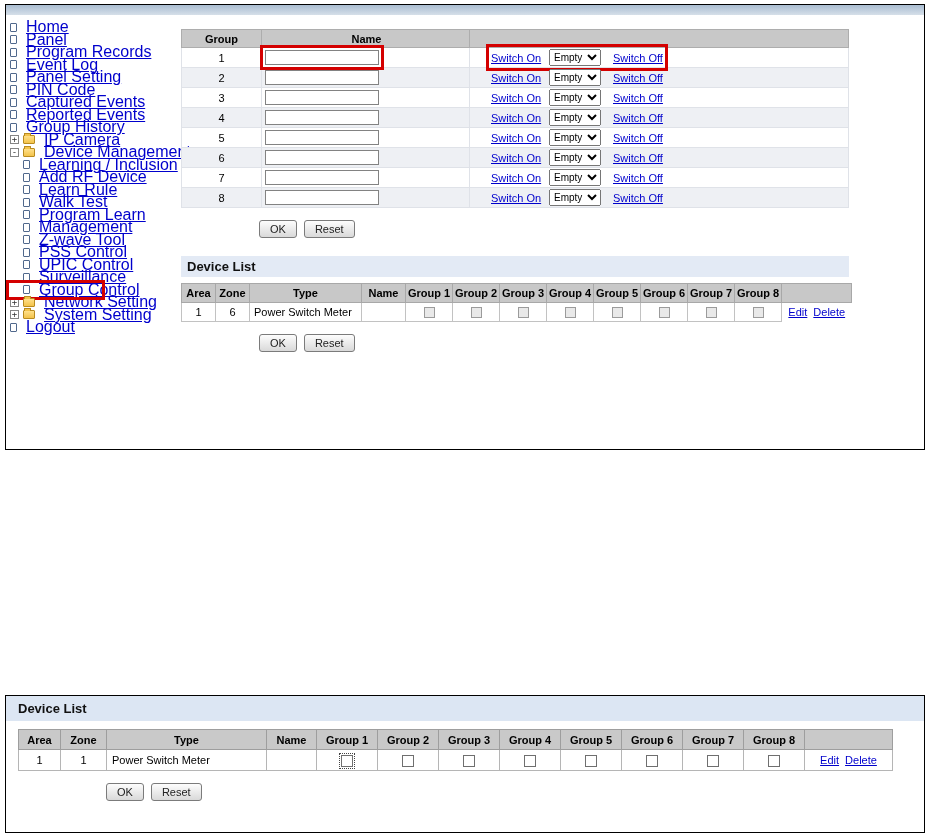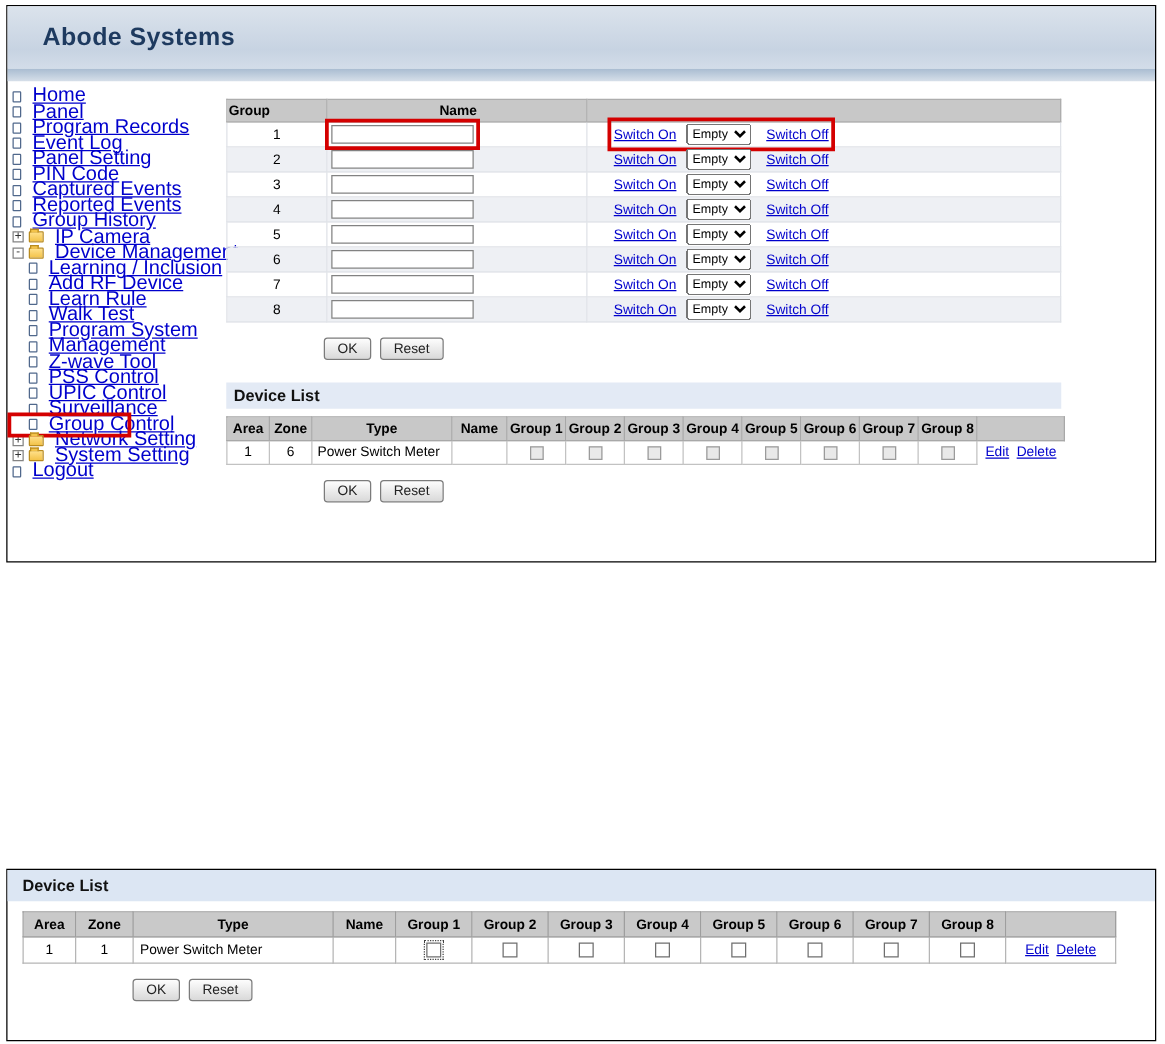--- a/index.html
+++ b/index.html
@@ -35,21 +35,21 @@
 
   
   .main { flex:1; padding:8px 0 0 12px; }
   .sec-title { width:668px; font-size:13px; font-weight:bold; color:#111;
                background:#e3eaf5; padding:3px 6px; }
   .sec-title.second { margin-top:18px; }
 
   table { border-collapse:collapse; }
   .gtable { width:668px; margin-top:6px; font-size:11px; table-layout:fixed; }
   .gtable td { height:19px; border:1px solid #dfe2e8; }
-  .gtable tr.ghead td { height:18px; background:#c8c8c8; border:1px solid #adadad; font-weight:bold; text-align:left; }
+  .gtable tr.ghead td { height:18px; background:#c8c8c8; border:1px solid #adadad; font-weight:bold; text-align:center; }
   .gtable tr.alt td { background:#eef0f4; }
   td.c-group { width:80px; text-align:center; }
   td.c-name { width:208px; padding-left:3px; }
   .name-input { width:114px; height:15px; border:1px solid #828282; font-size:11px; padding:0 2px;
                 font-family:"Liberation Sans",sans-serif; }
   .hl-input { outline:3px solid #d40000; outline-offset:2px; }
   .act-wrap { display:flex; align-items:center; padding-left:20px; }
   .act-inner { display:inline-flex; align-items:center; }
   .hl-box { outline:3px solid #d40000; outline-offset:2px; }
   .tlink { color:#0000cc; text-decoration:underline; font-size:11px; cursor:pointer; }
@@ -82,23 +82,20 @@
   .d2table td.type-cell { text-align:left; padding-left:5px; }
   .btn-row2 { margin:12px 0 0 100px; display:flex; gap:7px; }
 </style>
 </head>
 <body>
 
 <div class="page">
 
   <div class="shot shot1">
 
-    <div class="app-header">
-      <span class="brand">Abode Systems</span>
-    </div>
     <div class="header-strip"></div>
 
     <div class="app-body">
 
       <div class="sidebar">
         <div class="nav-row">
             <span class="page-ico"></span>
             <a class="nav-link">Home</a>
           </div>
         <div class="nav-row">
@@ -154,21 +151,21 @@
         <div class="nav-row ind">
             <span class="page-ico"></span>
             <a class="nav-link">Learn Rule</a>
           </div>
         <div class="nav-row ind">
             <span class="page-ico"></span>
             <a class="nav-link">Walk Test</a>
           </div>
         <div class="nav-row ind">
             <span class="page-ico"></span>
-            <a class="nav-link">Program System</a>
+            <a class="nav-link">Program Learn</a>
           </div>
         <div class="nav-row ind">
             <span class="page-ico"></span>
             <a class="nav-link">Management</a>
           </div>
         <div class="nav-row ind">
             <span class="page-ico"></span>
             <a class="nav-link">Z-wave Tool</a>
           </div>
         <div class="nav-row ind">

